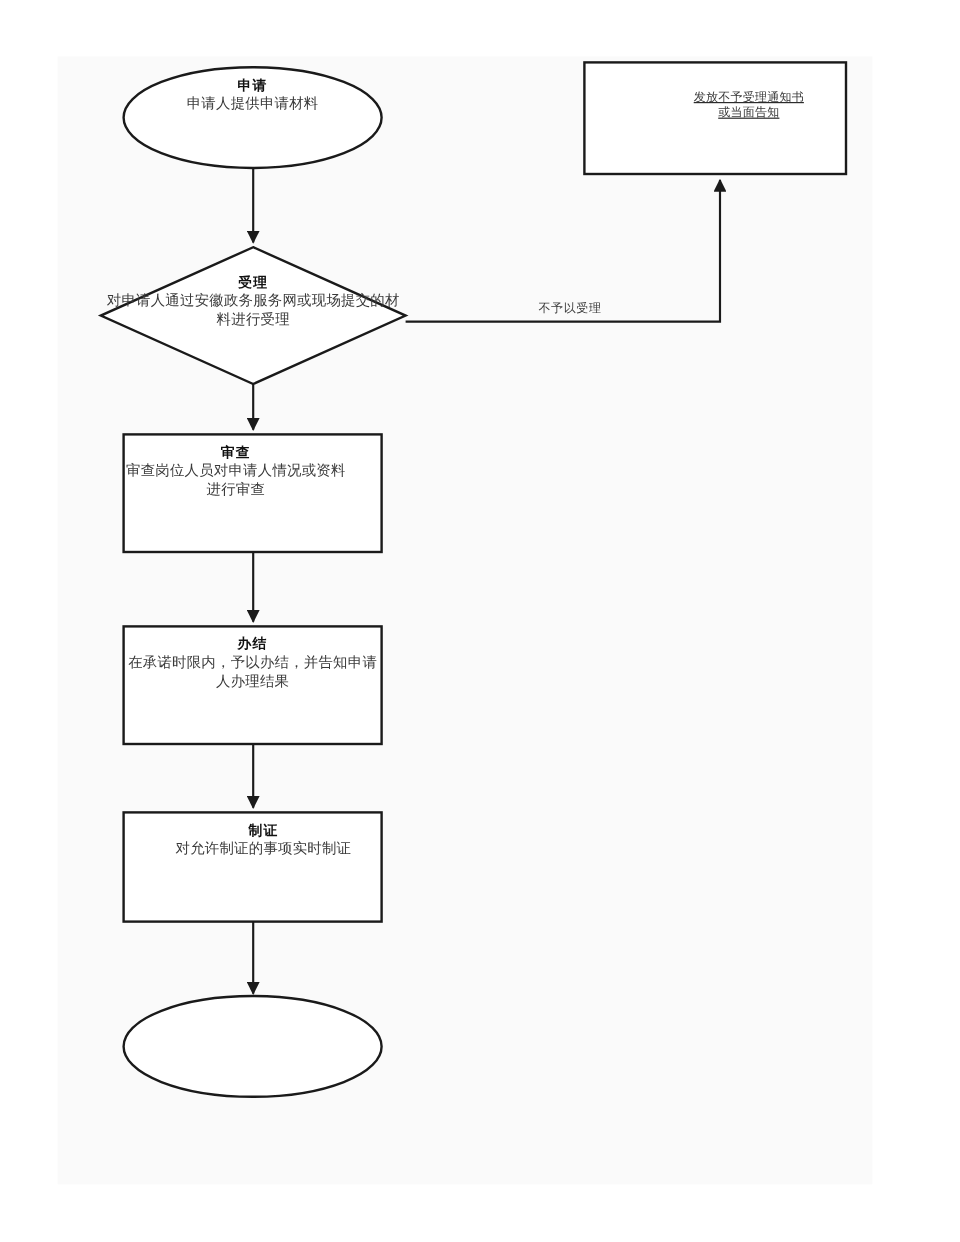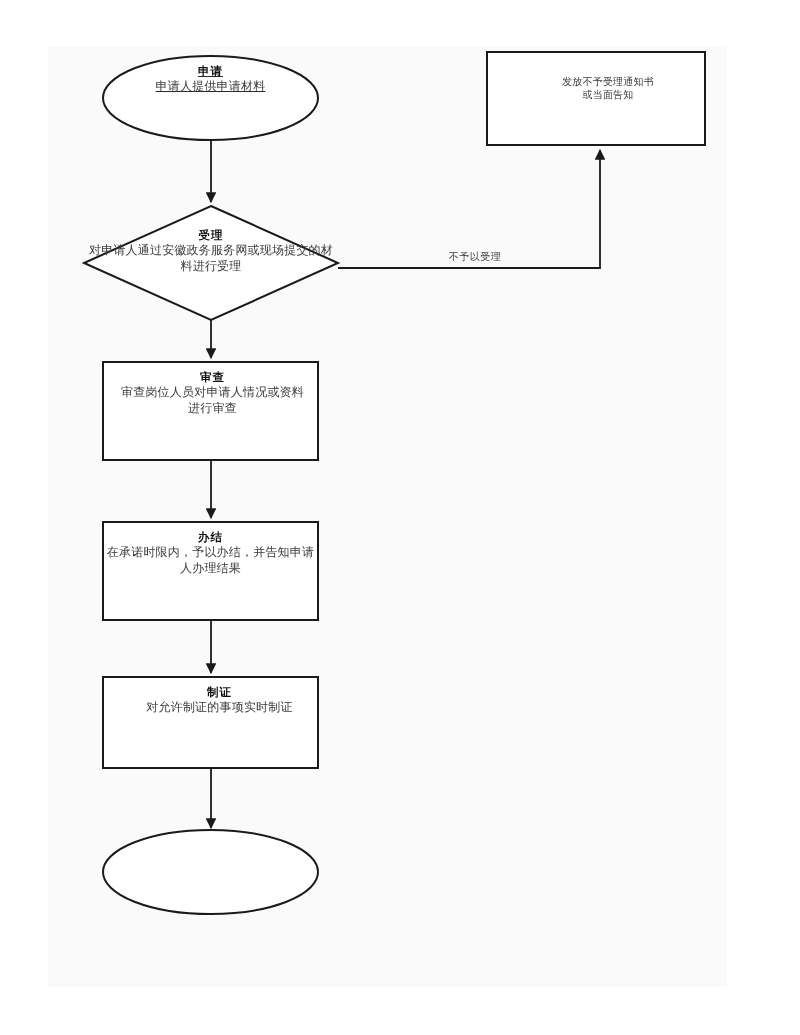--- a/index.html
+++ b/index.html
@@ -63,54 +63,53 @@
     display: block;
     font-size: 12px;
     color: #3a3a3a;
   }
 
   
   #label-start {
     left: 103px;
     top: 64px;
     width: 215px;
-    text-decoration: underline;
   }
   #label-end {
     left: 103px;
     top: 864px;
     width: 215px;
   }
   #label-end .node-title {
     font-size: 12px;
   }
 
   
   #label-decision {
     left: 84px;
     top: 228px;
     width: 254px;
   }
 
   
   #label-reject {
-    left: 504px;
+    left: 520px;
     top: 75px;
     width: 208px;
+    text-decoration: underline;
   }
   #label-reject .node-desc {
     font-size: 10px;
   }
 
   
   #label-review {
     left: 105px;
     top: 370px;
     width: 183px;
-    margin-left: 16px;
   }
   #label-complete {
     left: 105px;
     top: 530px;
     width: 211px;
     font-family: Liberation Serif, serif;
   }
   #label-certify {
     left: 105px;
     top: 685px;

